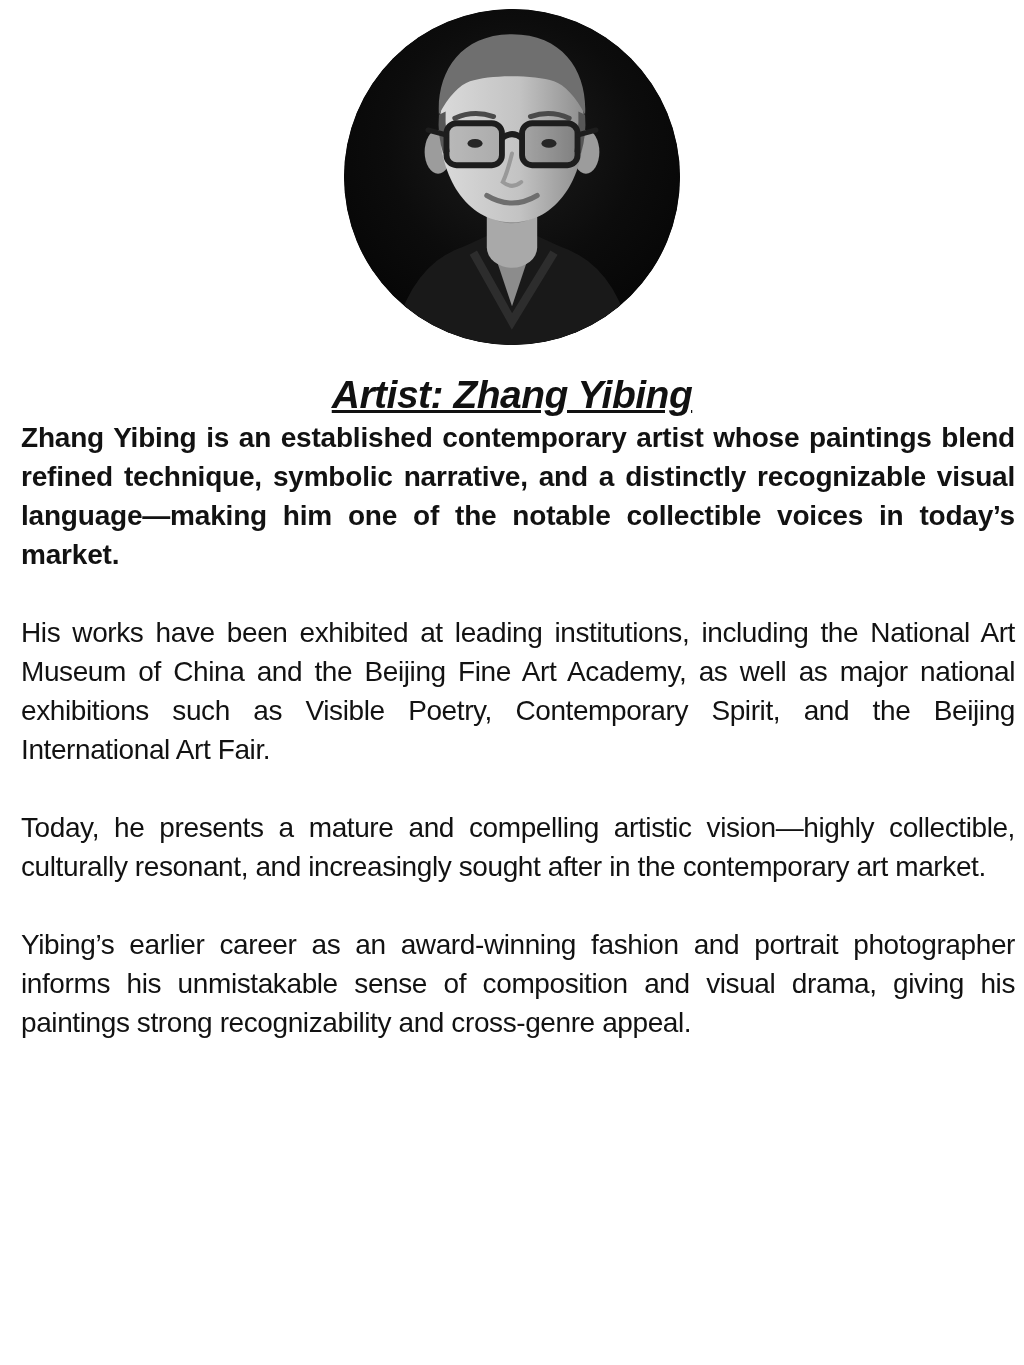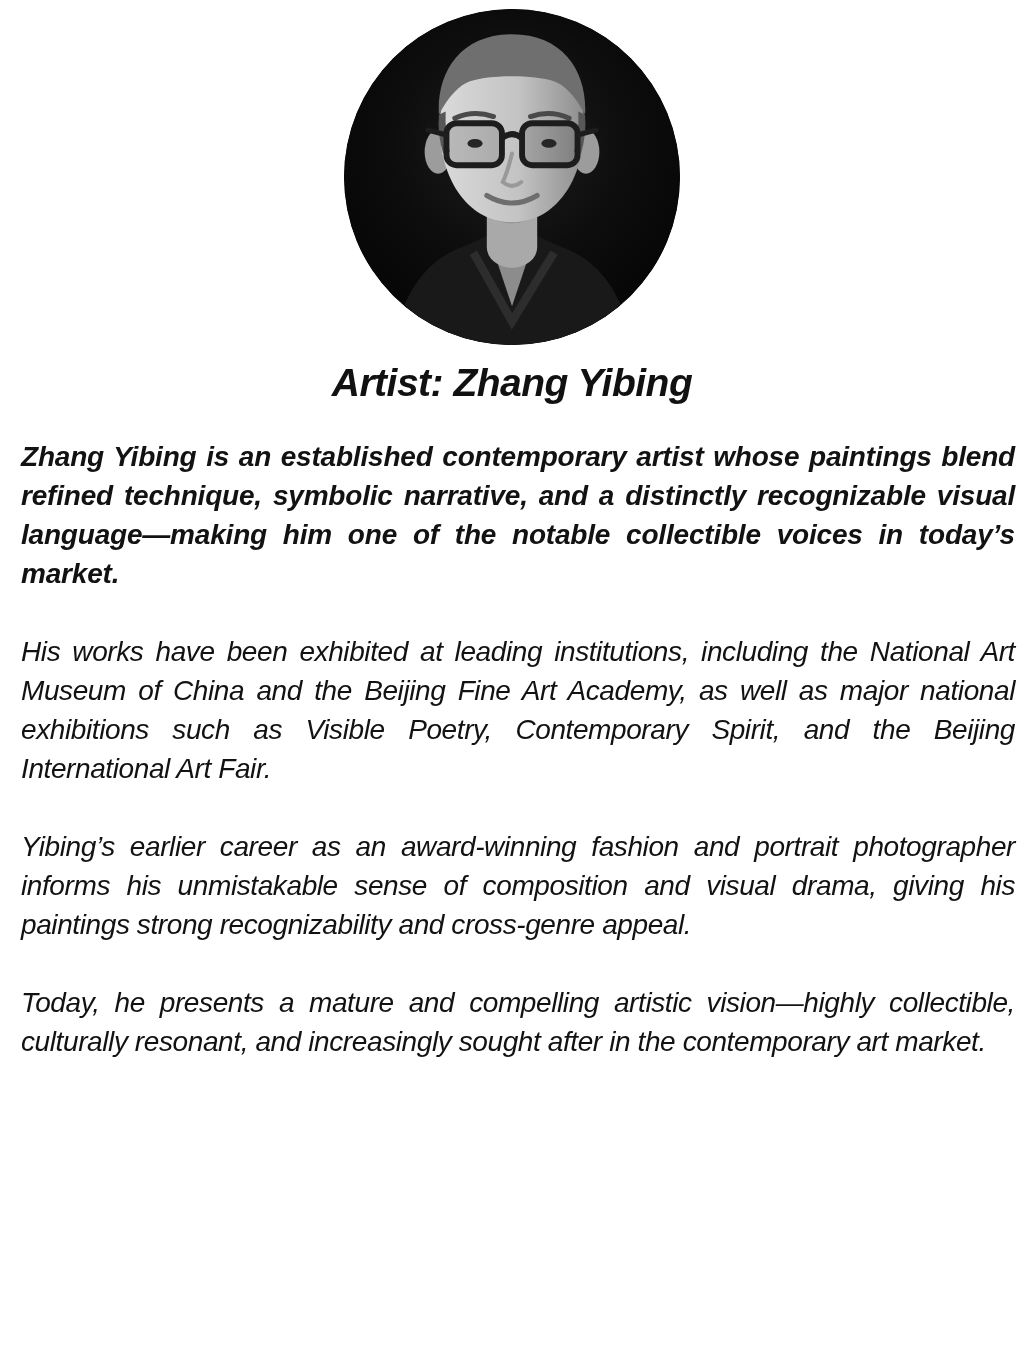--- a/index.html
+++ b/index.html
@@ -20,33 +20,32 @@
   .portrait {
     width: 336px;
     height: 336px;
     margin: 9px auto 0 auto;
     border-radius: 50%;
     overflow: hidden;
     background: #0b0b0b;
   }
   .portrait svg { display: block; }
   .title {
-    margin: 15px 0 0 0;
+    margin: 27px 0 0 0;
     text-align: center;
     font-size: 39px;
     line-height: 46px;
     font-weight: 700;
     font-style: italic;
     letter-spacing: -0.5px;
     color: #111111;
+    text-decoration: underline;
   }
   .bio {
-    margin-top: 31px;
     padding: 0 9px 0 21px;
-    font-style: italic;
   }
   .bio p {
     margin: 0 0 39px 0;
     font-size: 28px;
     line-height: 39px;
     letter-spacing: -0.4px;
     text-align: justify;
     text-justify: inter-word;
     color: #121212;
   }
@@ -115,17 +114,17 @@
         <path d="M85 111 Q100 120 115 111" stroke="#6e6e6e" stroke-width="3" fill="none" stroke-linecap="round"></path>
       </g>
     </svg>
   </div>
 
   <h1 class="title">Artist: Zhang Yibing</h1>
 
   <div class="bio">
     <p class="lead">Zhang Yibing is an established contemporary artist whose paintings blend refined technique, symbolic narrative, and a distinctly recognizable visual language—making him one of the notable collectible voices in today’s market.</p>
     <p>His works have been exhibited at leading institutions, including the National Art Museum of China and the Beijing Fine Art Academy, as well as major national exhibitions such as Visible Poetry, Contemporary Spirit, and the Beijing International Art Fair.</p>
+    <p>Today, he presents a mature and compelling artistic vision—highly collectible, culturally resonant, and increasingly sought after in the contemporary art market.</p>
     <p>Yibing’s earlier career as an award-winning fashion and portrait photographer informs his unmistakable sense of composition and visual drama, giving his paintings strong recognizability and cross-genre appeal.</p>
-    <p>Today, he presents a mature and compelling artistic vision—highly collectible, culturally resonant, and increasingly sought after in the contemporary art market.</p>
   </div>
 
 </div>
 
 </body></html>

